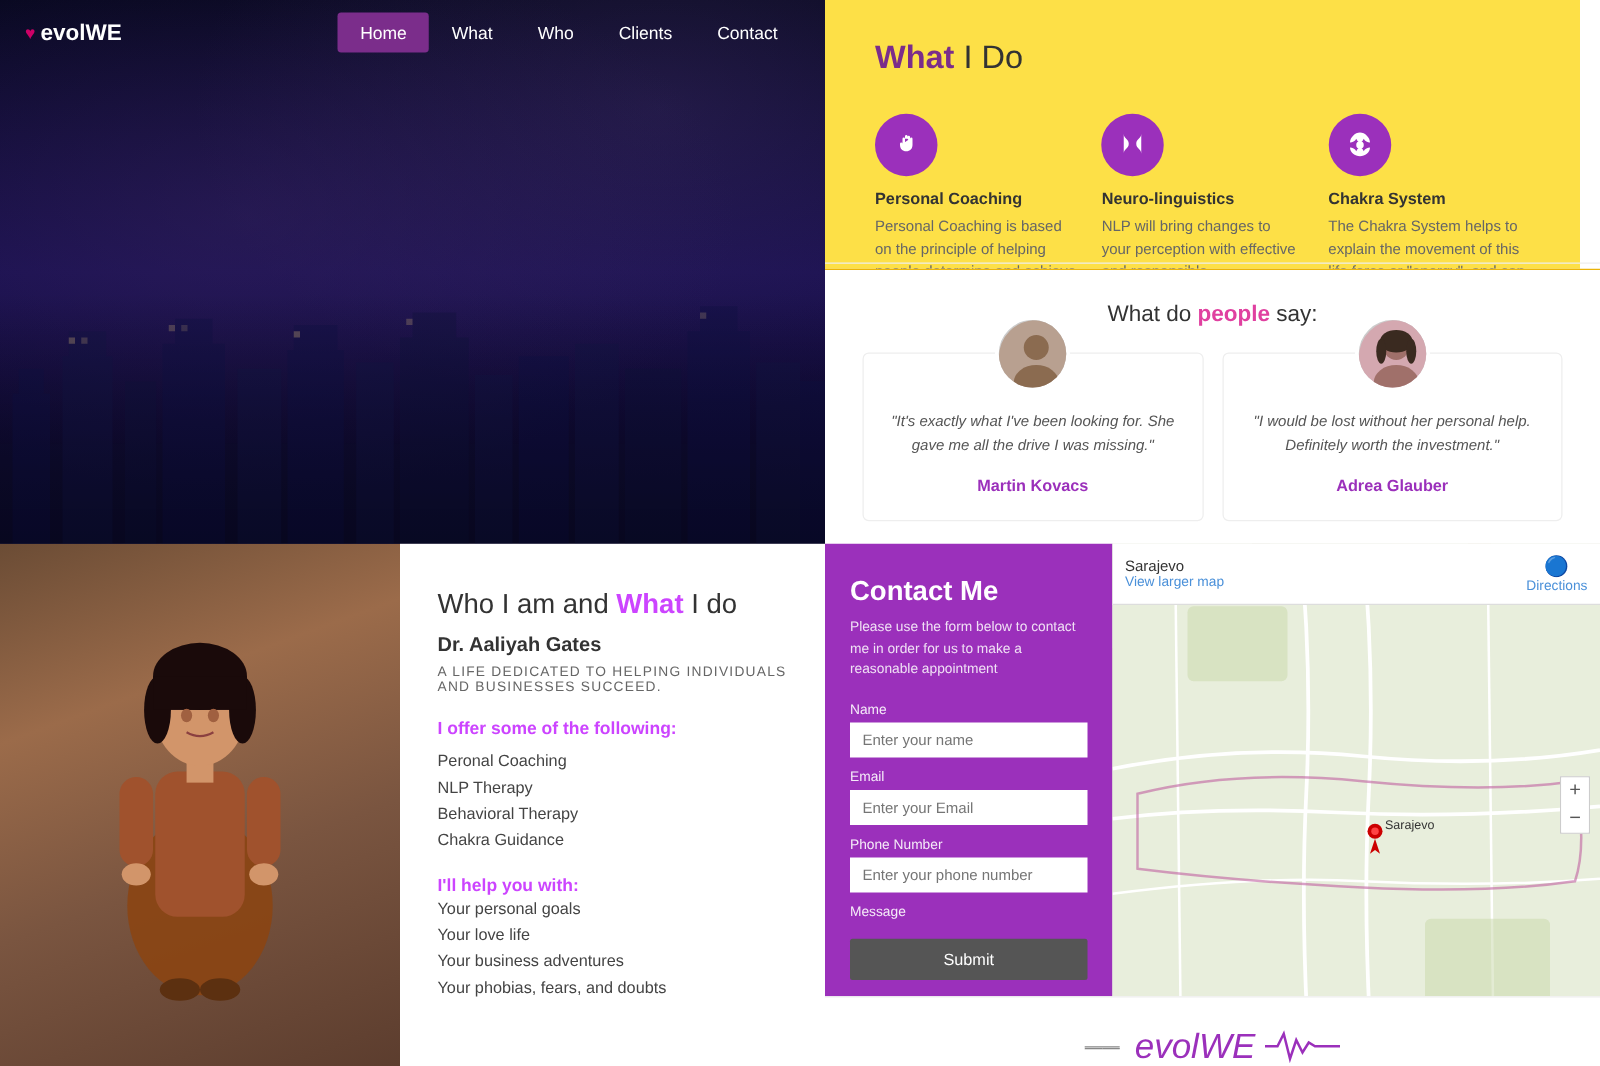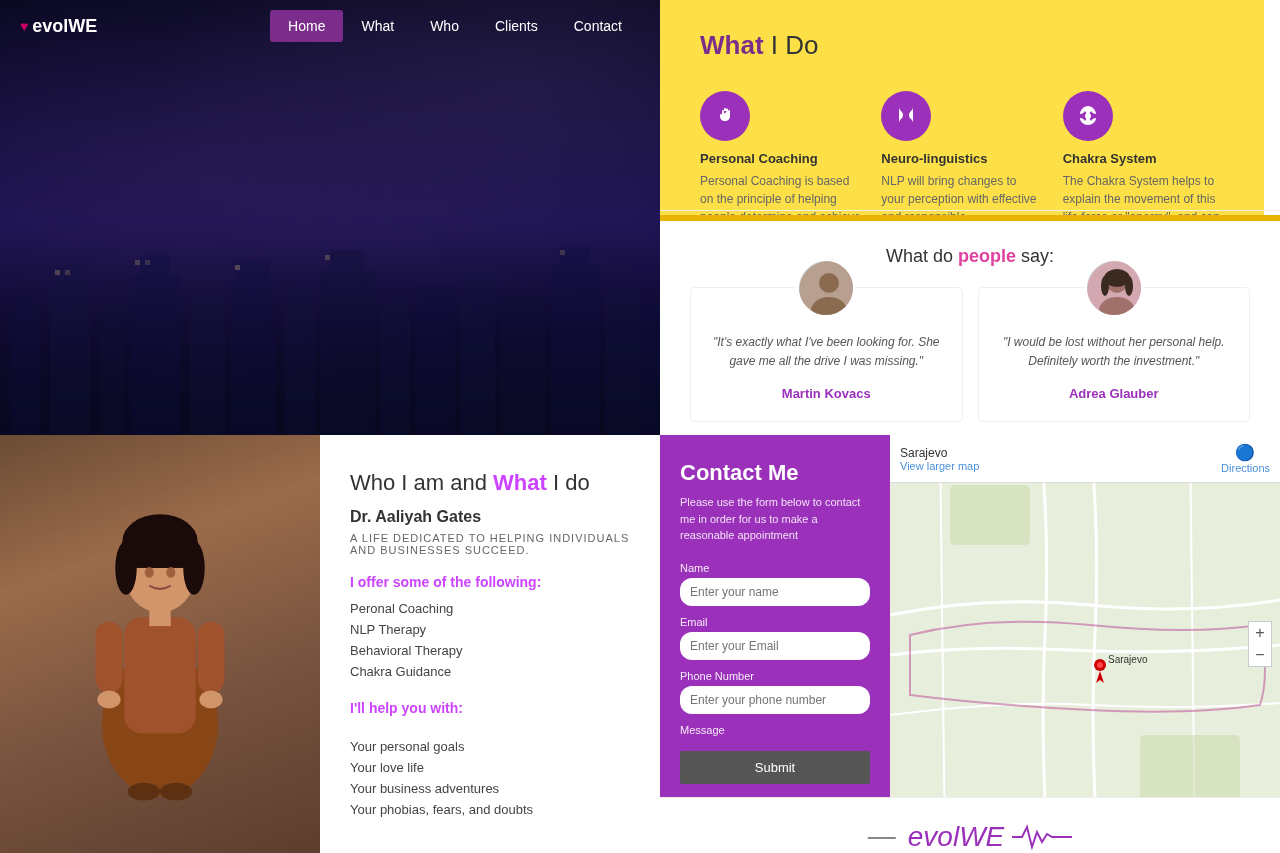--- a/index.html
+++ b/index.html
@@ -63,21 +63,21 @@
       width: 50px; height: 50px; border-radius: 50%; background: #9b30bb;
       display: flex; align-items: center; justify-content: center; margin-bottom: 10px;
     }
     .service-icon svg { width: 24px; height: 24px; fill: #fff; }
     .service-title { font-size: 13px; font-weight: 700; color: #333; margin-bottom: 6px; }
     .service-desc { font-size: 12px; color: #666; line-height: 1.5; }
 
     
     .testimonials-section {
       position: absolute; top: 215px; left: 660px; width: 620px;
-      background: #fff; border-top: 6px solid #eab308; padding: 25px 30px;
+      background: #fff; border-top: 1px solid #eab308; padding: 25px 30px;
     }
     .testimonials-title { font-size: 18px; font-weight: 300; text-align: center; margin-bottom: 20px; color: #333; }
     .testimonials-title .highlight { color: #e040a0; font-weight: 700; }
     .testimonials-grid { display: flex; gap: 15px; }
     .testimonial-card {
       flex: 1; border: 1px solid #eee; border-radius: 5px; padding: 20px 15px;
       position: relative; text-align: center;
     }
     .testimonial-avatar {
       width: 60px; height: 60px; border-radius: 50%; position: absolute;
@@ -106,38 +106,38 @@
     .person-svg { width: 200px; height: 340px; }
 
     .who-content { padding: 35px 30px; background: #fff; flex: 1; }
     .who-title { font-size: 22px; font-weight: 300; color: #333; margin-bottom: 12px; }
     .who-title .highlight { color: #cc44ff; font-weight: 700; }
     .who-name { font-size: 16px; font-weight: 700; color: #333; margin-bottom: 6px; }
     .who-tagline { font-size: 11px; color: #666; letter-spacing: 1px; text-transform: uppercase; margin-bottom: 18px; }
     .who-offer { color: #cc44ff; font-size: 14px; font-weight: 600; margin-bottom: 8px; }
     .who-list { list-style: none; margin-bottom: 18px; }
     .who-list li { font-size: 13px; color: #444; padding: 3px 0; }
-    .who-help { color: #cc44ff; font-size: 14px; font-weight: 600; margin-bottom: 20px; }
+    .who-help { color: #cc44ff; font-size: 14px; font-weight: 600; margin-bottom: 0; }
     .who-help-list { list-style: none; }
     .who-help-list li { font-size: 13px; color: #444; padding: 3px 0; }
 
     
     .contact-section {
       position: absolute; top: 435px; left: 660px; width: 620px; height: 418px;
       display: flex;
     }
     .contact-form-area {
       width: 230px; background: #9b30bb; padding: 25px 20px; flex-shrink: 0;
     }
     .contact-title { font-size: 22px; font-weight: 700; color: #fff; margin-bottom: 8px; }
     .contact-desc { font-size: 11px; color: rgba(255,255,255,0.85); line-height: 1.5; margin-bottom: 18px; }
     .form-group { margin-bottom: 10px; }
     .form-label { font-size: 11px; color: rgba(255,255,255,0.9); margin-bottom: 4px; display: block; }
     .form-input {
-      width: 100%; padding: 7px 10px; border: none; border-radius: 12px;
+      width: 100%; padding: 7px 10px; border: none; border-radius: 0;
       font-size: 12px; color: #701a75; outline: none;
     }
     .form-textarea {
       width: 100%; padding: 7px 10px; border: none; border-radius: 2px;
       font-size: 12px; color: #666; height: 60px; resize: none; outline: none;
     }
     .submit-btn {
       width: 100%; background: #555; color: #fff; border: none;
       padding: 9px; font-size: 13px; cursor: pointer; border-radius: 2px; margin-top: 5px;
     }

